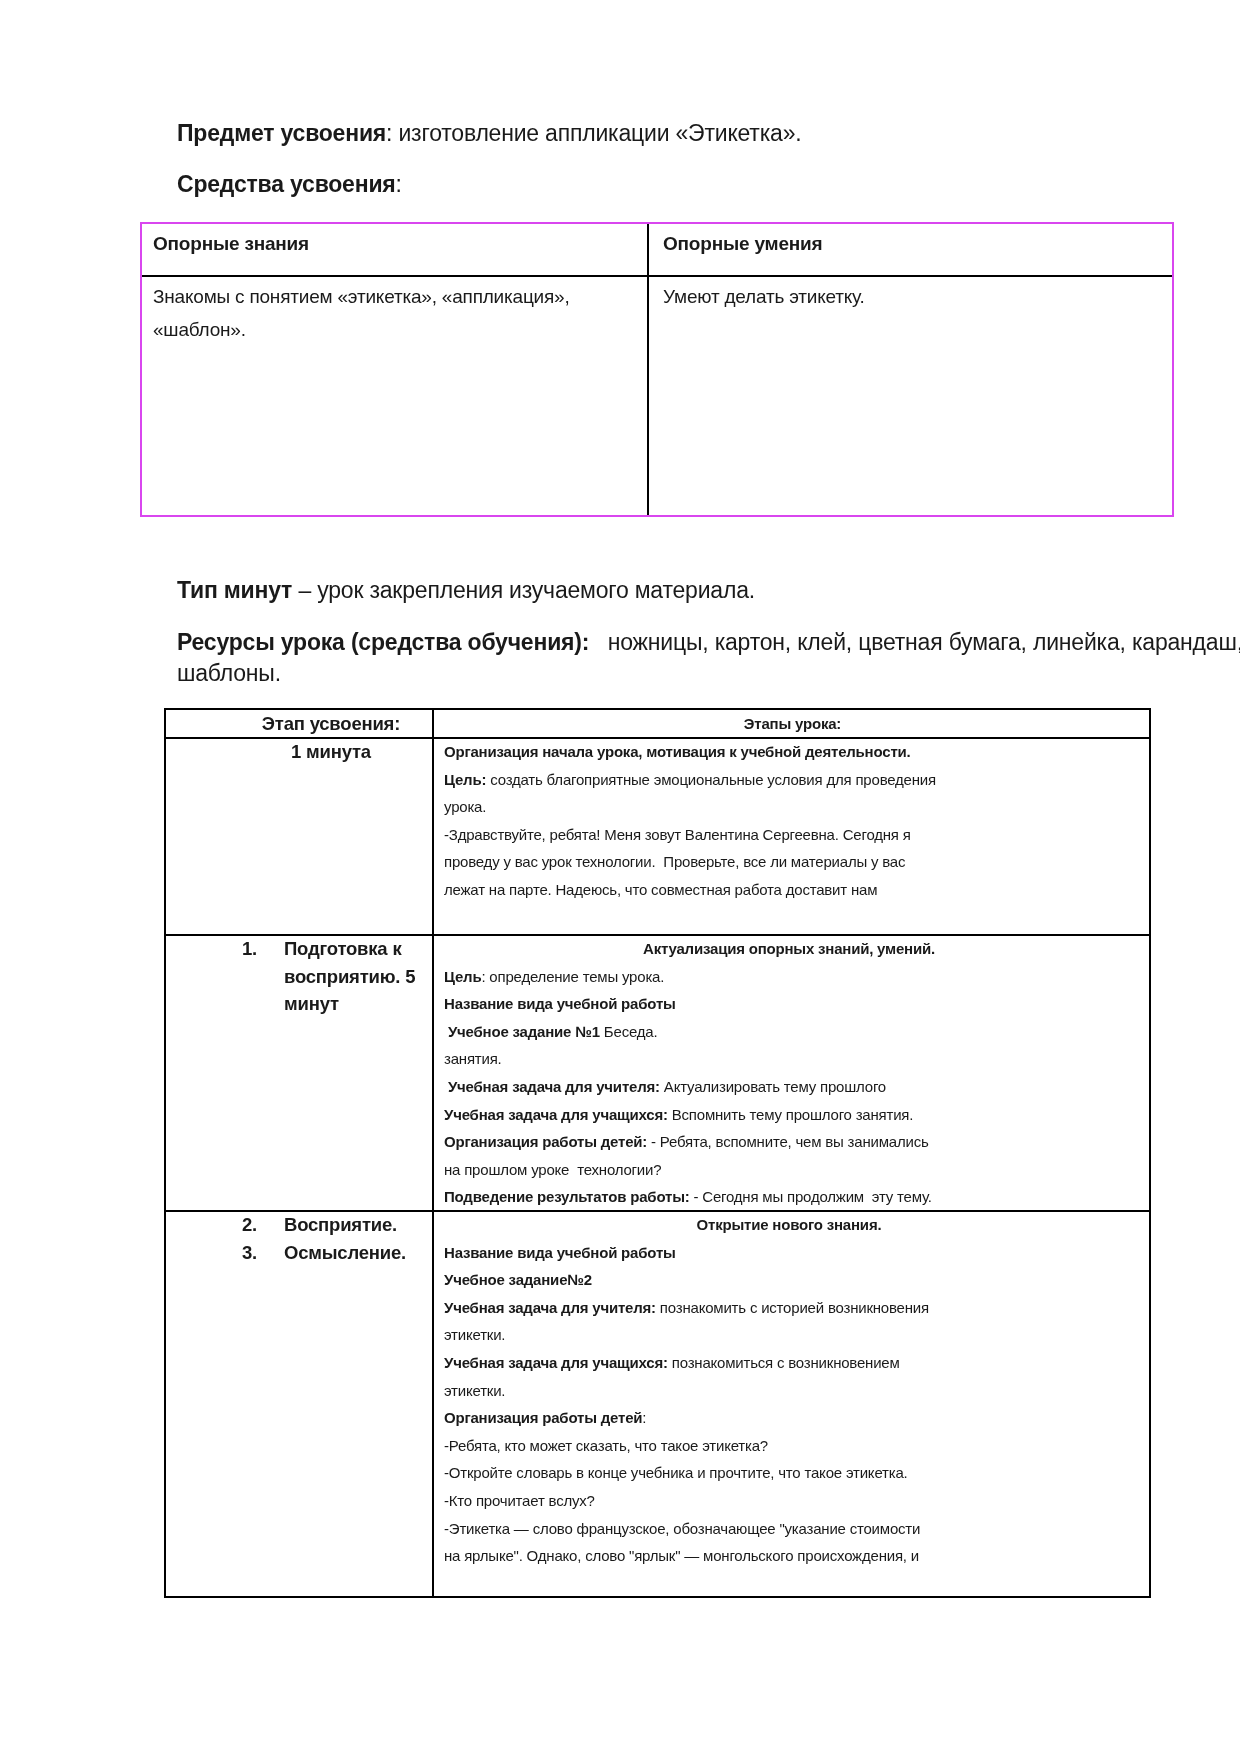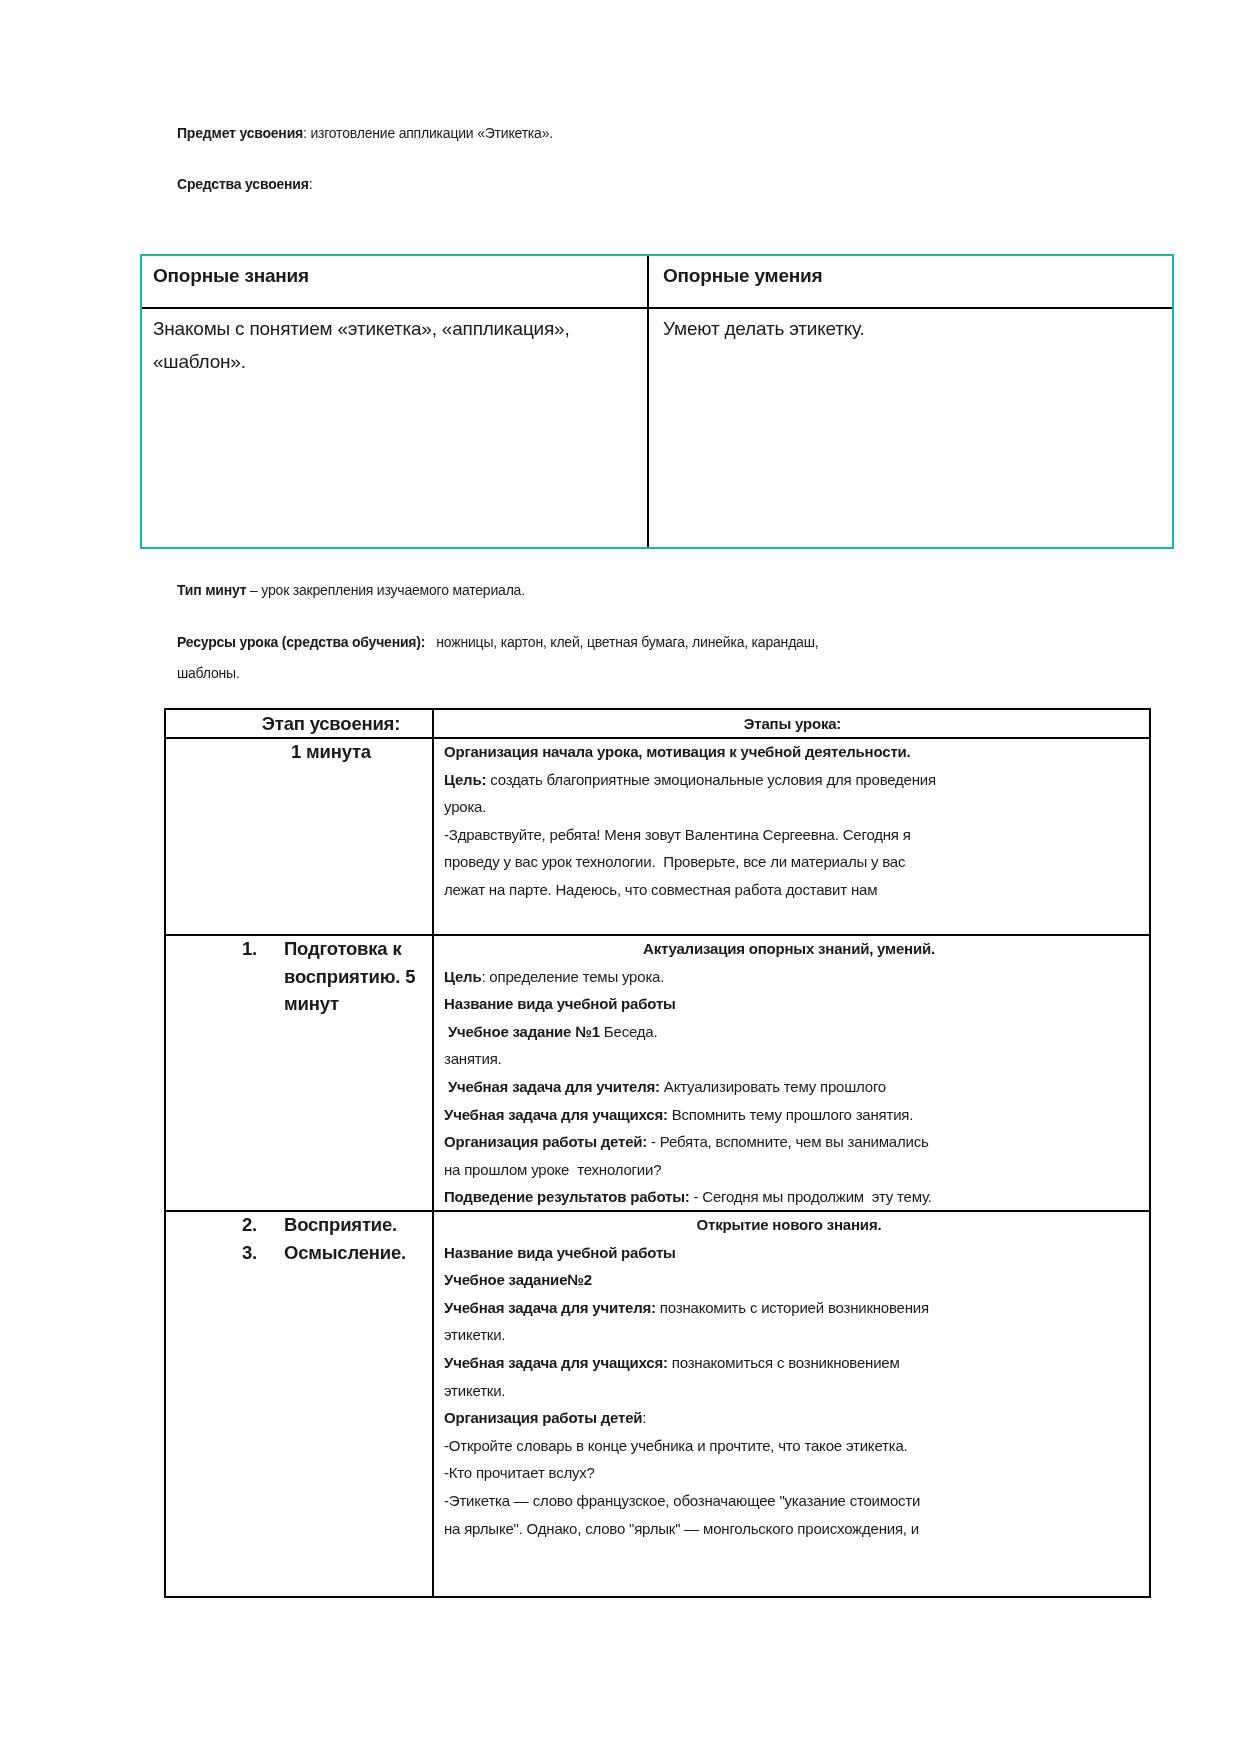--- a/index.html
+++ b/index.html
@@ -1,21 +1,21 @@
 <!DOCTYPE html>
 <html><head>
 <meta charset="utf-8">
 <style>
   html, body { margin:0; padding:0; background:#ffffff; }
   body { width:1240px; height:1754px; position:relative; overflow:hidden;
          font-family:"Liberation Sans", "DejaVu Sans", sans-serif; color:#1a1a1a; }
-  .p { position:absolute; font-size:14px; line-height:31px; letter-spacing:-0.2px; }
+  .p { position:absolute; font-size:23px; line-height:31px; letter-spacing:-0.2px; }
   b, .b { font-weight:bold; }
   .t1 { position:absolute; left:140px; top:222px; width:1034px; height:295px;
-        border:2px solid #14b8a6; box-sizing:border-box;margin-top:32px; }
+        border:2px solid #d946ef; box-sizing:border-box; }
   .t1 .vline { position:absolute; left:505px; top:0; bottom:0; border-left:2px solid #000; }
   .t1 .hline { position:absolute; left:0; right:0; top:51px; border-top:2px solid #000; }
   .t1 .cell { position:absolute; font-size:19px; line-height:33px; letter-spacing:-0.2px; }
   .t2 { position:absolute; left:164px; top:708px; width:987px; height:890px;
         border:2px solid #000; box-sizing:border-box; }
   .t2 .vline { position:absolute; left:266px; top:0; bottom:0; border-left:2px solid #000; }
   .t2 .hl { position:absolute; left:0; right:0; border-top:2px solid #000; }
   .t2 .left { position:absolute; left:16px; width:266px; font-size:18.5px; line-height:27.6px; font-weight:bold; letter-spacing:-0.2px;padding-left:16px; }
   .t2 .right { position:absolute; left:278px; width:700px; font-size:15px; line-height:27.6px; letter-spacing:-0.2px; }
   .center { text-align:center; }
@@ -107,18 +107,19 @@
   </div>
   <div class="right" style="top:501px;">
     <div class="line b center" style="width:690px;">Открытие нового знания.</div>
     <div class="line b">Название вида учебной работы</div>
     <div class="line b">Учебное задание№2</div>
     <div class="line"><b>Учебная задача для учителя:</b><span> познакомить с историей возникновения</span></div>
     <div class="line">этикетки.</div>
     <div class="line"><b>Учебная задача для учащихся:</b><span> познакомиться с возникновением</span></div>
     <div class="line">этикетки.</div>
     <div class="line"><b>Организация работы детей</b><span>:</span></div>
+    <div class="line">-Ребята, кто может сказать, что такое этикетка?</div>
     <div class="line">-Откройте словарь в конце учебника и прочтите, что такое этикетка.</div>
     <div class="line">-Кто прочитает вслух?</div>
     <div class="line">-Этикетка — слово французское, обозначающее "указание стоимости</div>
     <div class="line">на ярлыке". Однако, слово "ярлык" — монгольского происхождения, и</div>
   </div>
 </div>
 
 </body></html>

